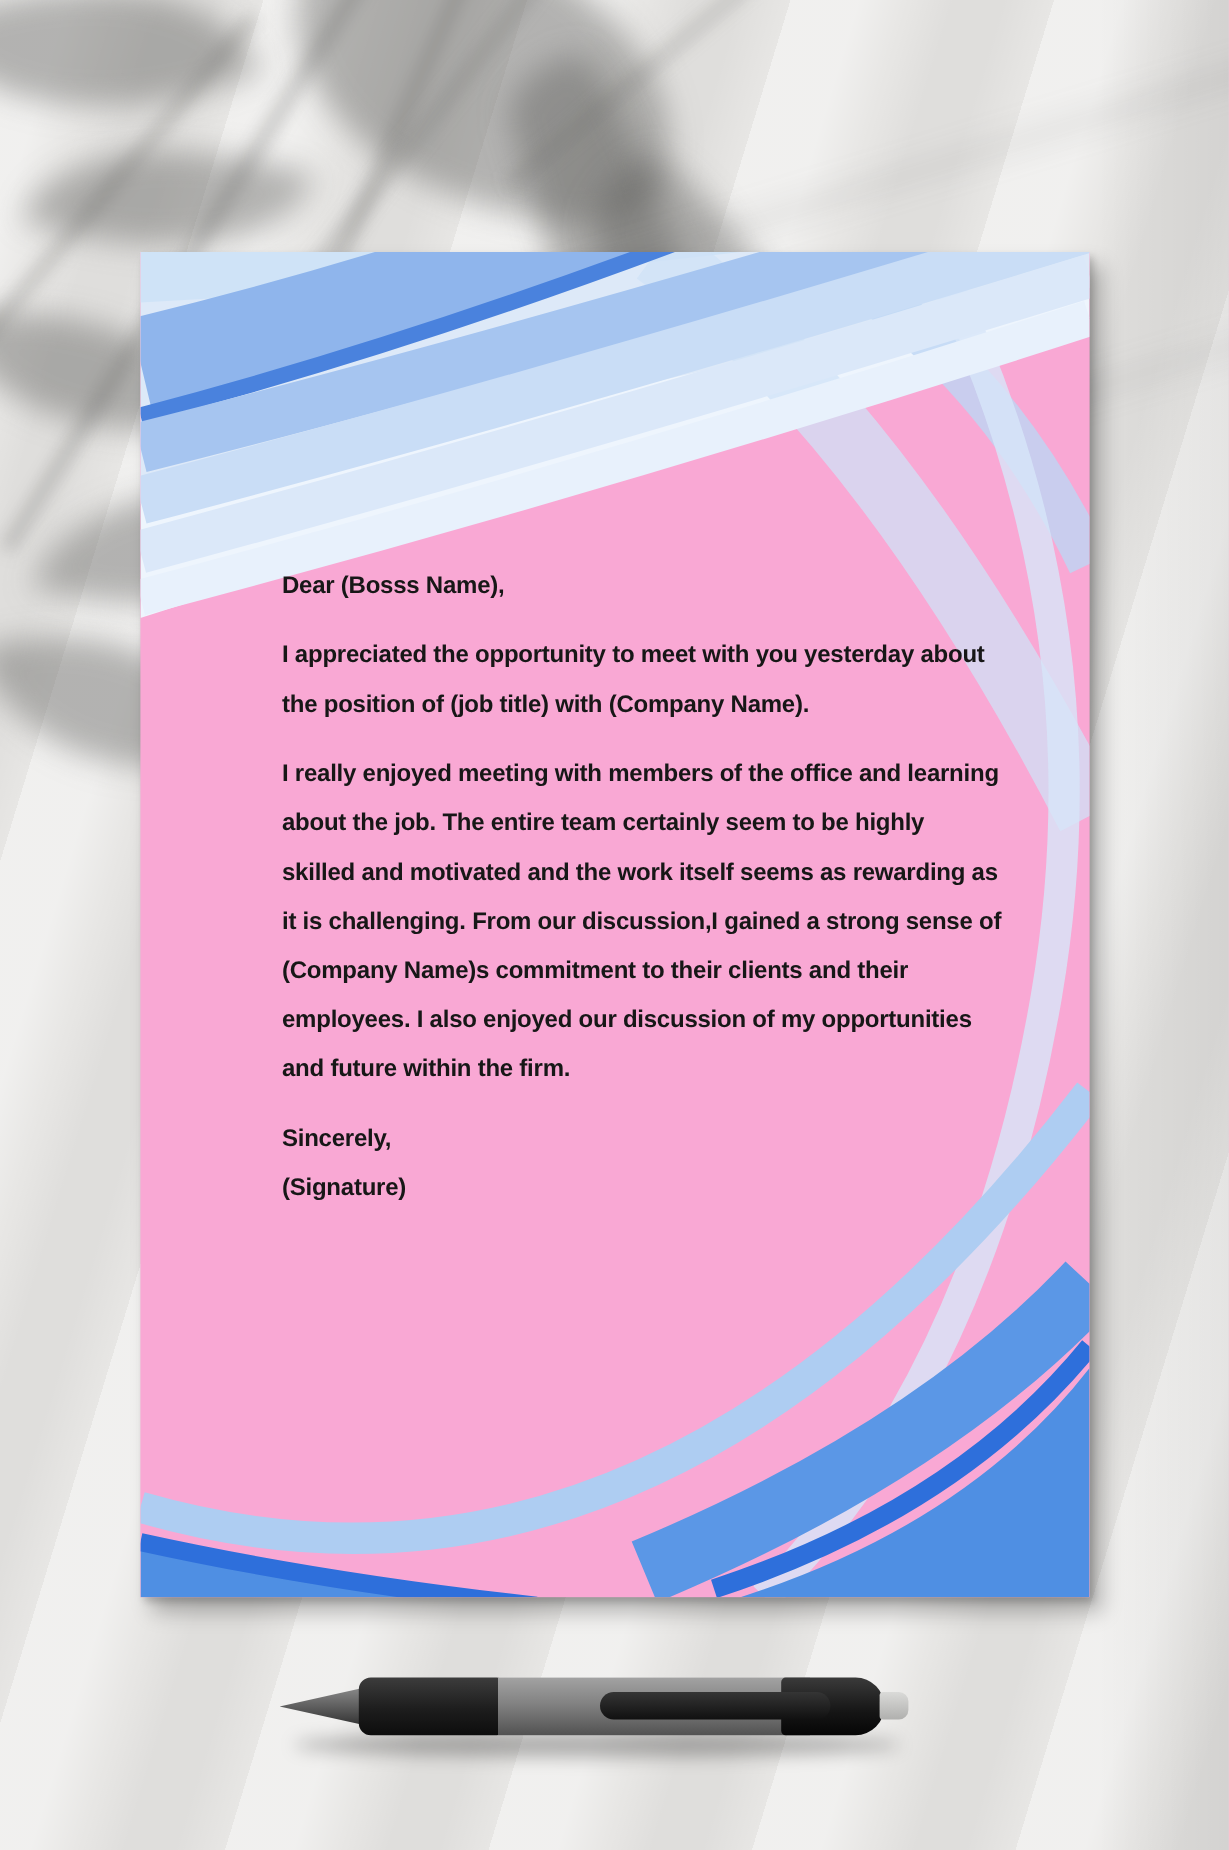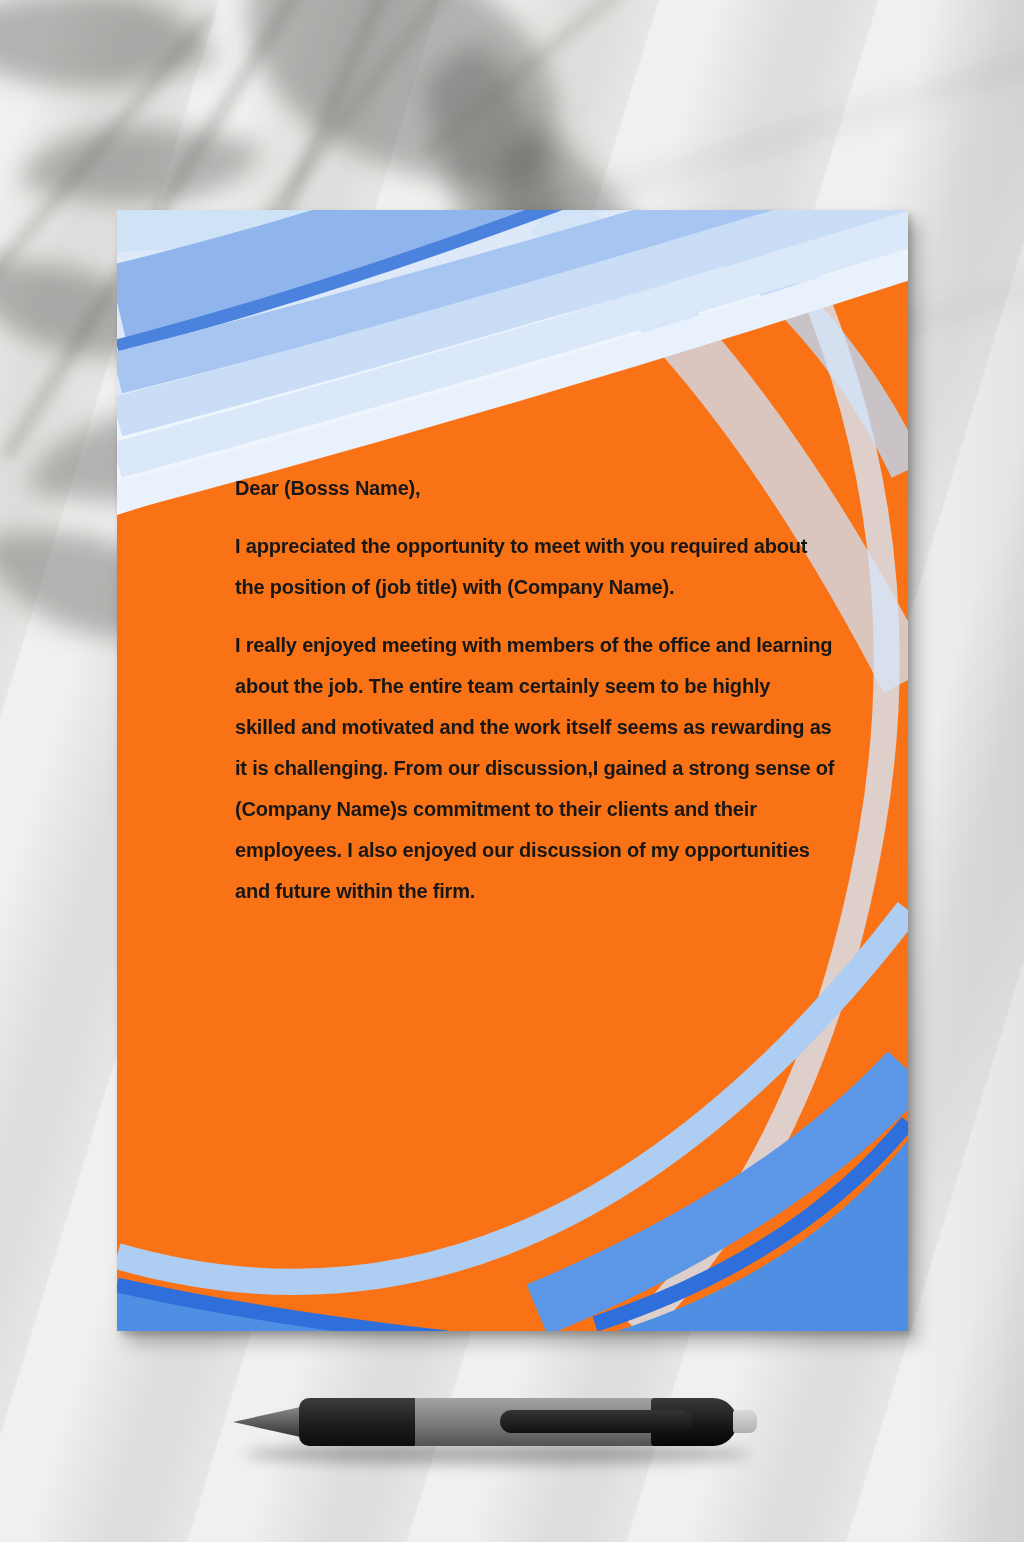--- a/index.html
+++ b/index.html
@@ -22,21 +22,21 @@
   .stem{background:rgba(85,85,83,0.40);filter:blur(7px);}
   .frameline{background:rgba(105,105,103,0.30);filter:blur(7px);}
   .softband{background:rgba(115,115,113,0.14);filter:blur(12px);}
   .right-shade{
     position:absolute;top:0;right:0;width:110px;height:100%;
     background:linear-gradient(90deg, rgba(0,0,0,0) , rgba(0,0,0,0.05));
   }
   
   .page{
     position:absolute;left:117px;top:210px;width:791px;height:1121px;
-    background:#f97316;overflow:hidden;
+    background:#f9a8d4;overflow:hidden;
     box-shadow:10px 12px 16px rgba(0,0,0,0.25), 3px 4px 6px rgba(0,0,0,0.18);
   }
   .page svg{position:absolute;left:0;top:0;width:791px;height:1121px;display:block;}
   .letter-body{
     position:absolute;left:118px;top:258px;width:600px;
     color:#171717;font-size:20px;line-height:41px;font-weight:bold;
     letter-spacing:-0.2px;
   }
   .letter-body p{margin:0 0 17px 0;}
   .letter-body p.closing{margin:0;}
@@ -124,22 +124,24 @@
     <path d="M0,1082 Q160,1115 330,1132 L0,1132 Z" fill="#4f8fe3"></path>
     <path d="M0,1075 Q150,1108 330,1128" stroke="#2e6fdb" stroke-width="15" fill="none"></path>
 
     <path d="M791,860 Q660,1000 420,1100" stroke="#5b97e6" stroke-width="55" fill="none"></path>
     <path d="M791,930 Q690,1060 500,1121 L791,1121 Z" fill="#4f8fe3"></path>
     <path d="M791,912 Q680,1048 478,1114" stroke="#2e6fdb" stroke-width="16" fill="none"></path>
   </svg>
 
   <div class="letter-body">
     <p>Dear (Bosss Name),</p>
-    <p>I appreciated the opportunity to meet with you required about the position of (job title) with (Company Name).</p>
+    <p>I appreciated the opportunity to meet with you yesterday about the position of (job title) with (Company Name).</p>
     <p>I really enjoyed meeting with members of the office and learning about the job. The entire team certainly seem to be highly skilled and motivated and the work itself seems as rewarding as it is challenging. From our discussion,I gained a strong sense of (Company Name)s commitment to their clients and their employees. I also enjoyed our discussion of my opportunities and future within the firm.</p>
+    <p class="closing">Sincerely,</p>
+    <p class="closing">(Signature)</p>
   </div>
 </div>
 
 <div class="pen-shadow"></div>
 <div class="pen">
   <div class="pen-tip"></div>
   <div class="pen-grip"></div>
   <div class="pen-barrel"></div>
   <div class="pen-cap"></div>
   <div class="pen-clip"></div>

